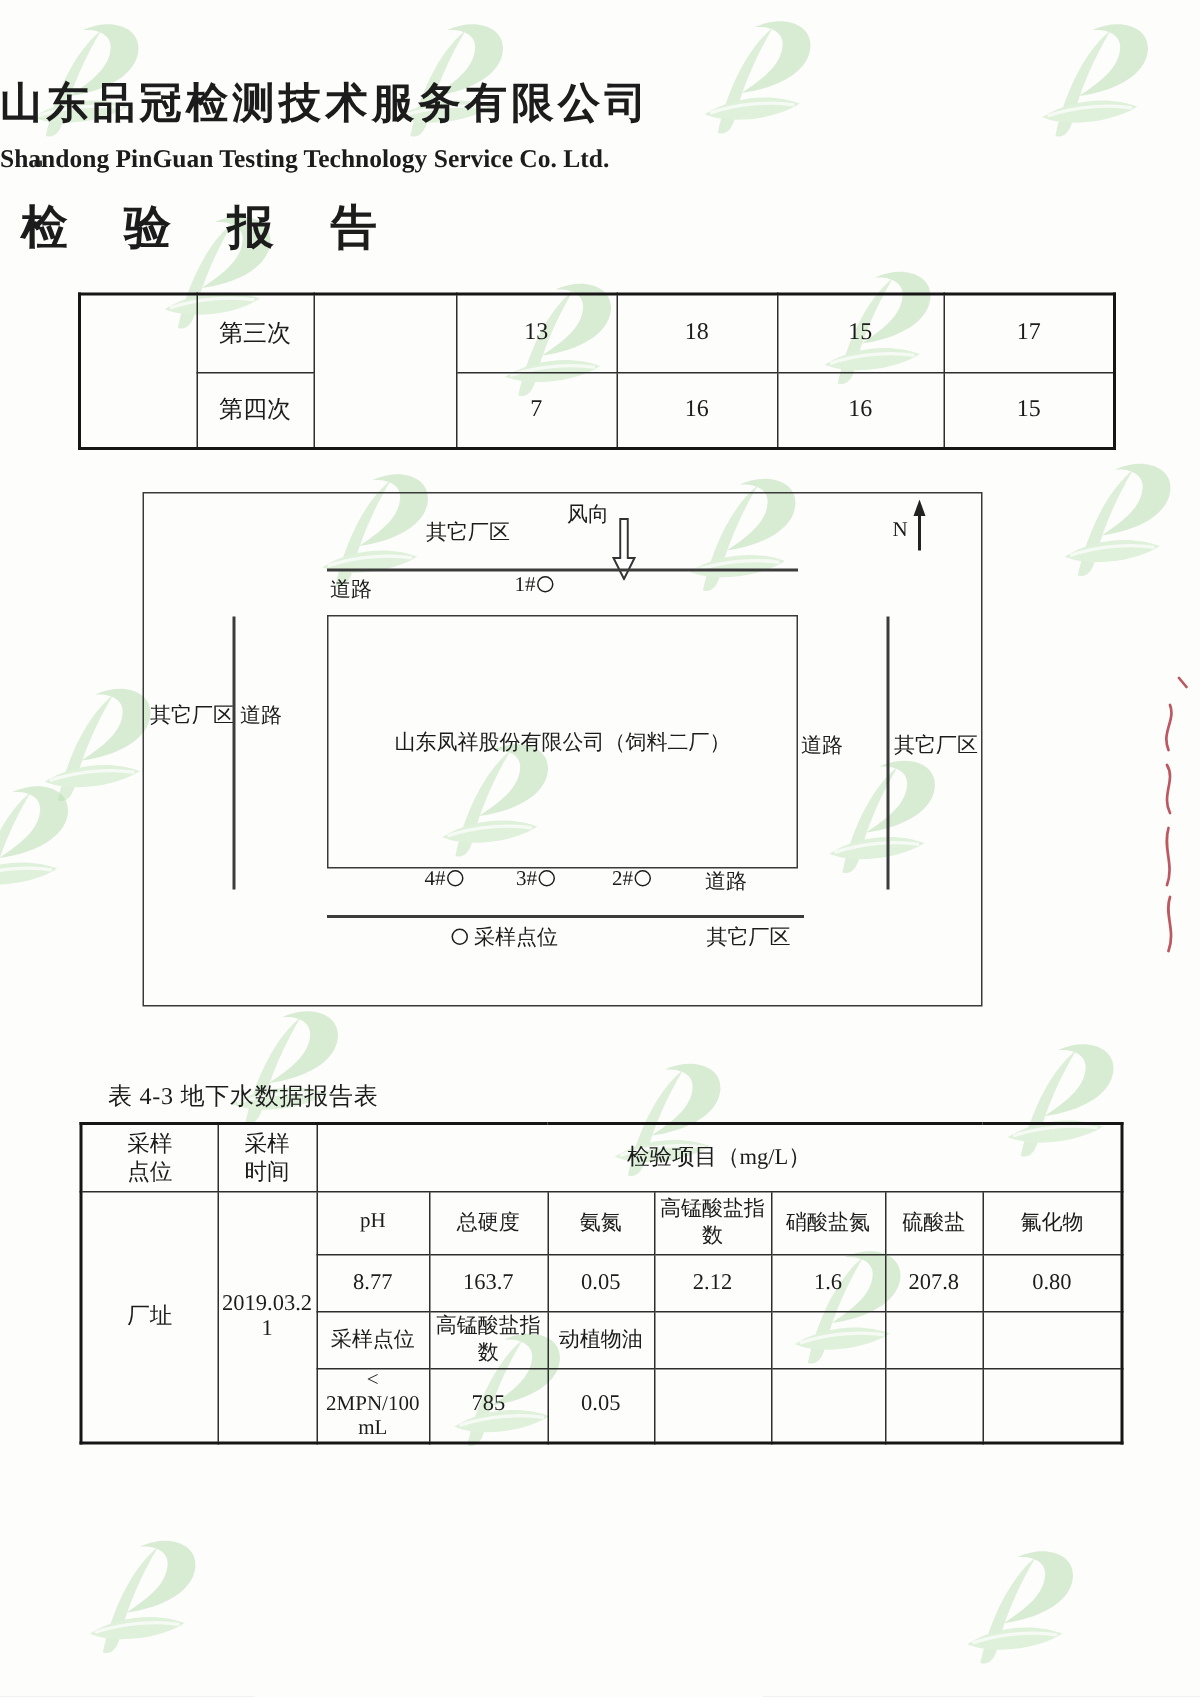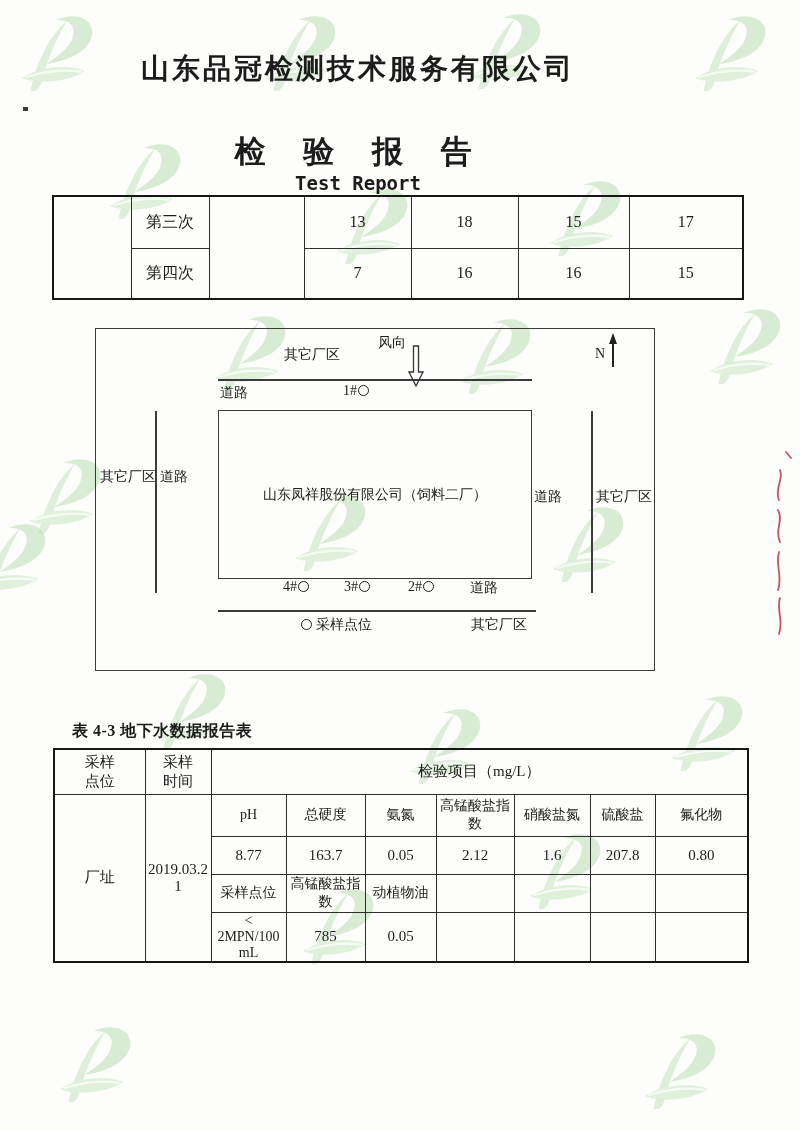--- a/index.html
+++ b/index.html
@@ -4,34 +4,34 @@
 <style>
   html,body { margin:0; padding:0; background:#e8e8e8; }
   .page {
     position:relative; width:800px; height:1131px; margin:0 auto;
     background:#fdfdfb; overflow:hidden;
     font-family:"Liberation Serif","DejaVu Serif",serif; color:#1c1c1c;
   }
   
   .wm { position:absolute; width:88px; height:88px; opacity:.55; z-index:0; pointer-events:none; }
   
-  .hdr { position:absolute; left:0; width:716px; text-align:center; z-index:2; }
+  .hdr { position:absolute; left:0; width:716px; z-index:2; }
   .company-cn { top:50px; font-size:28px; font-weight:bold; letter-spacing:3px; }
   .company-en { top:96px; font-size:17px; font-weight:bold; }
-  .title-cn   { top:131px; font-size:31px; font-weight:bold; letter-spacing:10px; word-spacing:10px; }
+  .title-cn   { top:131px; font-size:31px; font-weight:bold; letter-spacing:10px; word-spacing:10px;padding-left:14px; }
   .title-en   { top:172px; font-size:19px; font-weight:bold; font-family:"DejaVu Sans Mono","Liberation Mono",monospace; }
   
   table { border-collapse:collapse; table-layout:fixed; background:transparent; z-index:1; }
   td,th { border:1.5px solid #2e2e2e; text-align:center; vertical-align:middle; padding:0 2px;
           font-weight:normal; overflow:hidden; word-break:break-all; }
   .t1 { position:absolute; left:52px; top:195px; width:690px; border:2.5px solid #161616; font-size:16px; }
   .t2 { position:absolute; left:53px; top:748px; width:694px; border:2.5px solid #161616; font-size:15px; }
   .t2 .param { font-size:14px; }
   .pre { white-space:pre-line; }
-  .t2-title { position:absolute; left:72px; top:721px; font-size:16px; font-weight:bold; letter-spacing:.5px; z-index:2; }
+  .t2-title { position:absolute; left:72px; top:721px; font-size:16px; font-weight:normal; letter-spacing:.5px; z-index:2; }
   
   .diagram { position:absolute; left:95px; top:328px; width:558px; height:341px;
              border:1.6px solid #3a3a3a; z-index:1; font-size:14px; }
   .diagram .lbl { position:absolute; white-space:nowrap; }
   .dline  { position:absolute; height:1.6px; background:#3c3c3c; }
   .dvline { position:absolute; width:1.6px; background:#3c3c3c; }
   .factory-box { position:absolute; left:122px; top:81px; width:312px; height:167px;
                  border:1.5px solid #3a3a3a; display:flex; align-items:center; justify-content:center; }
   .circ { display:inline-block; width:9px; height:9px; border:1.7px solid #1e1e1e; border-radius:50%;
           background:rgba(255,255,255,.7); vertical-align:-1px; margin-left:1px; }
@@ -119,22 +119,22 @@
   <svg class="wm" viewBox="0 0 100 100" style="left:51px;top:1024px">
       <use href="#leafP"></use>
     </svg>
   <svg class="wm" viewBox="0 0 100 100" style="left:636px;top:1031px">
       <use href="#leafP"></use>
     </svg>
 
   <div class="speck"></div>
 
   <div class="hdr company-cn">山东品冠检测技术服务有限公司</div>
+  <div class="hdr company-en">Shandong PinGuan Testing Technology Service Co. Ltd.</div>
   <div class="hdr title-cn">检 验 报 告</div>
-  <div class="hdr title-en">Test Report</div>
 
   <table class="t1">
     <colgroup>
         <col style="width:78px">
         <col style="width:78px">
         <col style="width:95px">
       <col style="width:107px">
         <col style="width:107px">
         <col style="width:111px">
         <col style="width:114px">

